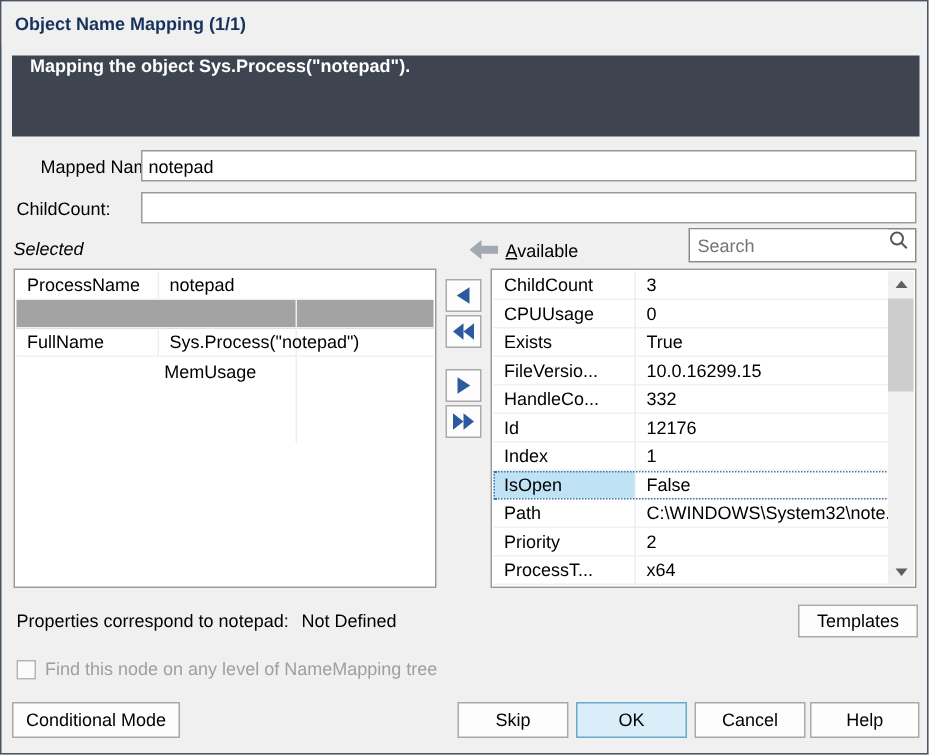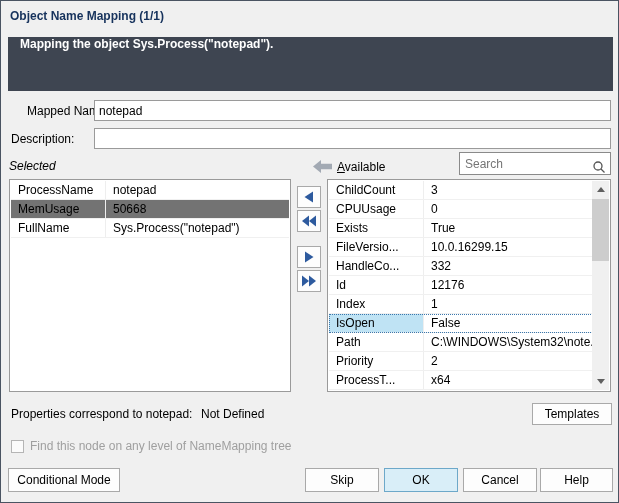--- a/index.html
+++ b/index.html
@@ -28,42 +28,42 @@
   .lbl-desc   { left:10px; top:131px; }
   .in-desc    { left:93px; top:127px; width:517px; }
 
   .lbl-selected { left:8px; top:158px;font-style:italic; }
   .avail-arrow  { position:absolute; left:312px; top:159px; }
   .lbl-available{ left:336px; top:159px; display:inline-block; }
   .lbl-available::first-letter { text-decoration:underline; }
 
   .searchbox {
     position:absolute; left:458px; top:151px; width:152px; height:23px;
-    background:#fff; border:1px solid #8a8a8a; display:flex; align-items:flex-end;
+    background:#fff; border:1px solid #8a8a8a; display:flex; align-items:flex-start;
   }
   .searchbox input {
     flex:1; border:none; outline:none; height:100%; padding:0 5px;
     font-family:"Liberation Sans", sans-serif; font-size:12px; color:#444; min-width:0;
   }
   .searchbox .mag { flex:0 0 auto; margin-right:4px; display:flex; }
 
   .list {
     position:absolute; top:178px; height:213px; background:#fff;
     border:1px solid #9a9a9a; overflow:hidden;
   }
   .list-left  { left:8px;   width:282px; }
   .list-right { left:326px; width:284px; }
   .rows { position:absolute; left:1px; top:1px; }
   .list-left  .rows { width:278px; }
   .list-right .rows { width:264px; }
   .prop-row { display:flex; height:19px; align-items:center; border-bottom:1px solid #f0f0f0; }
   .cell { padding-left:7px; white-space:nowrap; overflow:hidden; height:100%; display:flex; align-items:center; }
   .cell.name  { width:95px; flex:0 0 95px; border-right:1px solid #eeeeee; }
   .cell.value { flex:1; }
-  .sel-left  { background:#737373; }
+  .sel-left  { background:#a3a3a3;flex-direction:column; }
   .sel-right { outline:1px dotted #3b78ad; outline-offset:-1px; }
   .sel-right .cell.name { background:#bfe3f4; }
 
   .scrollbar {
     position:absolute; right:1px; top:1px; bottom:1px; width:17px; background:#f0f0f0;
   }
   .sb-btn { position:absolute; left:0; width:17px; height:17px; display:flex; align-items:center; justify-content:center; background:#f0f0f0; }
   .sb-up { top:0; } .sb-down { bottom:0; }
   .sb-tri-up   { width:0; height:0; border-left:4px solid transparent; border-right:4px solid transparent; border-bottom:5px solid #5f5f5f; }
   .sb-tri-down { width:0; height:0; border-left:4px solid transparent; border-right:4px solid transparent; border-top:5px solid #5f5f5f; }
@@ -108,21 +108,21 @@
     <span class="title">Object Name Mapping (1/1)</span>
   </div>
 
   <div class="banner">
     <span>Mapping the object Sys.Process("notepad").</span>
   </div>
 
   <span class="lbl lbl-mapped">Mapped Name:</span>
   <input class="txt in-mapped" value="notepad" style="">
 
-  <span class="lbl lbl-desc">Description:</span>
+  <span class="lbl lbl-desc">ChildCount:</span>
   <input class="txt in-desc" value="" style="">
 
   <span class="lbl lbl-selected">Selected</span>
 
   <span class="avail-arrow">
     <svg width="19" height="13" viewBox="0 0 19 13">
         <polygon points="0,6.5 8,0 8,3.8 19,3.8 19,9.2 8,9.2 8,13" fill="#a2a9b3"></polygon>
       </svg>
   </span>
   <span class="lbl lbl-available">Available</span>

